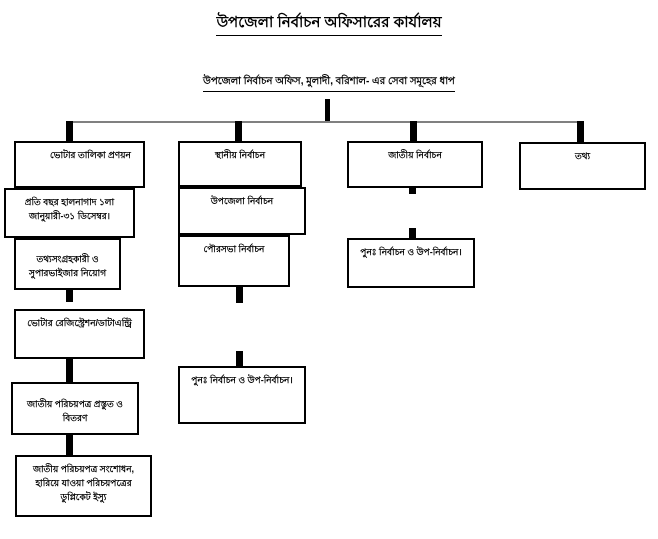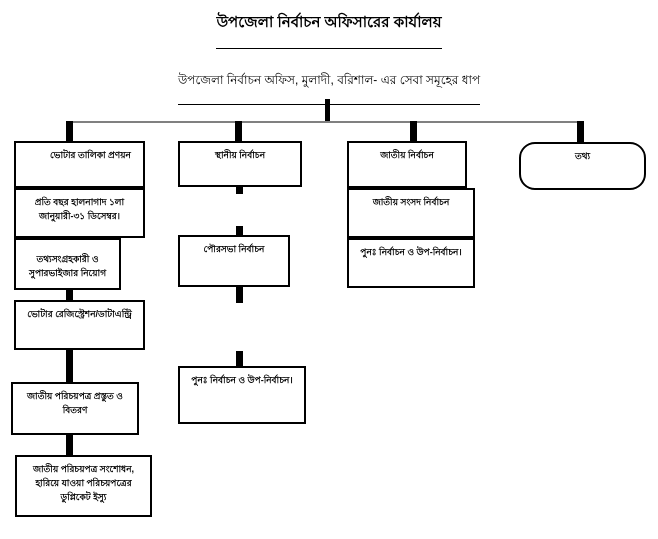--- a/index.html
+++ b/index.html
@@ -9,27 +9,27 @@
     color:#000;overflow:hidden;position:relative;
   }
   #page{position:relative;width:658px;height:539px;}
 
   
   .hdr{position:absolute;left:0;right:0;text-align:center;}
   .hdr-line{
     display:inline-block;
     font-size:15px;font-weight:700;line-height:1.25;
     border-bottom:1px solid #000;
-    padding-bottom:16px;
+    padding-bottom:3px;
     white-space:nowrap;
   }
   .hdr-l1{top:13px;}
   .hdr-l2{top:37px;}
   .hdr-sub{top:70px;}
-  .hdr-sub .hdr-line{font-size:12px;font-weight:400;}
+  .hdr-sub .hdr-line{font-size:10px;font-weight:700;}
 
   
   .hbar{
     position:absolute;background:#808080;height:2px;
   }
   .vstem{
     position:absolute;background:#000000;width:5px;
   }
   .vstub{
     position:absolute;background:#000000;width:7px;
@@ -74,78 +74,78 @@
   <div class="vstub" style="left:66px;top:121px;height:22px;"></div>
   <div class="vstub" style="left:235px;top:121px;height:22px;"></div>
   <div class="vstub" style="left:410px;top:121px;height:22px;"></div>
   <div class="vstub" style="left:577px;top:121px;height:22px;"></div>
 
   <div class="box" style="left:14px;top:141px;width:131px;height:47px;padding-left:22px;">
     <span class="txt">ভোটার তালিকা প্রণয়ন</span>
   </div>
   <div class="vstub" style="left:66px;top:176px;height:18px;"></div>
 
-  <div class="box" style="left:14px;top:188px;width:131px;height:50px;">
+  <div class="box" style="left:4px;top:188px;width:131px;height:50px;">
     <span class="txt">প্রতি বছর হালনাগাদ ১লা
 জানুয়ারী-৩১ ডিসেম্বর।</span>
   </div>
   <div class="vstub" style="left:66px;top:228px;height:16px;"></div>
 
   <div class="box" style="left:14px;top:238px;width:107px;height:52px;align-items:center;">
     <span class="txt">তথ্যসংগ্রহকারী ও
 সুপারভাইজার নিয়োগ</span>
   </div>
   <div class="vstub" style="left:66px;top:283px;height:19px;"></div>
 
-  <div class="box" style="left:14px;top:300px;width:131px;height:50px;">
+  <div class="box" style="left:14px;top:309px;width:131px;height:50px;">
     <span class="txt">ভোটার রেজিস্ট্রেশন/ডাটাএন্ট্রি</span>
   </div>
   <div class="vstub" style="left:66px;top:346px;height:36px;"></div>
 
-  <div class="box" style="left:11px;top:382px;width:128px;height:53px;">
+  <div class="box" style="left:11px;top:382px;width:128px;height:53px;align-items:center;">
     <span class="txt">জাতীয় পরিচয়পত্র প্রস্তুত ও
 বিতরণ</span>
   </div>
   <div class="vstub" style="left:66px;top:430px;height:26px;"></div>
 
   <div class="box" style="left:178px;top:141px;width:124px;height:46px;">
     <span class="txt">স্থানীয় নির্বাচন</span>
   </div>
 
   <div class="box" style="left:15px;top:455px;width:137px;height:62px;">
     <span class="txt">জাতীয় পরিচয়পত্র সংশোধন,
 হারিয়ে যাওয়া পরিচয়পত্রের
 ডুপ্লিকেট ইস্যু</span>
   </div>
   <div class="vstub" style="left:236px;top:176px;height:18px;"></div>
 
+  <div class="box" style="left:178px;top:187px;width:128px;height:48px;">
+    <span class="txt">উপজেলা নির্বাচন</span>
+  </div>
   <div class="vstub" style="left:236px;top:226px;height:16px;"></div>
 
   <div class="box" style="left:178px;top:235px;width:112px;height:52px;">
     <span class="txt">পৌরসভা নির্বাচন</span>
   </div>
   <div class="vstub" style="left:236px;top:283px;height:20px;"></div>
 
   <div class="vstub" style="left:236px;top:351px;height:18px;"></div>
 
   <div class="box" style="left:178px;top:366px;width:128px;height:58px;">
     <span class="txt">পুনঃ নির্বাচন ও উপ-নির্বাচন।</span>
   </div>
 
-  <div class="box" style="left:347px;top:141px;width:120px;height:47px;">
+  <div class="box" style="left:347px;top:141px;width:136px;height:47px;">
     <span class="txt">জাতীয় নির্বাচন</span>
   </div>
   <div class="vstub" style="left:409px;top:176px;height:18px;"></div>
 
-  <div class="box" style="left:347px;top:188px;width:128px;height:50px;">
-    <span class="txt">জাতীয় সংসদ নির্বাচন</span>
-  </div>
   <div class="vstub" style="left:409px;top:228px;height:16px;"></div>
 
   <div class="box" style="left:347px;top:238px;width:128px;height:50px;">
     <span class="txt">পুনঃ নির্বাচন ও উপ-নির্বাচন।</span>
   </div>
 
-  <div class="box" style="left:519px;top:142px;width:127px;height:48px;border-radius:16px;">
+  <div class="box" style="left:519px;top:142px;width:127px;height:48px;">
     <span class="txt">তথ্য</span>
   </div>
 
 </div>
 
 </body></html>

